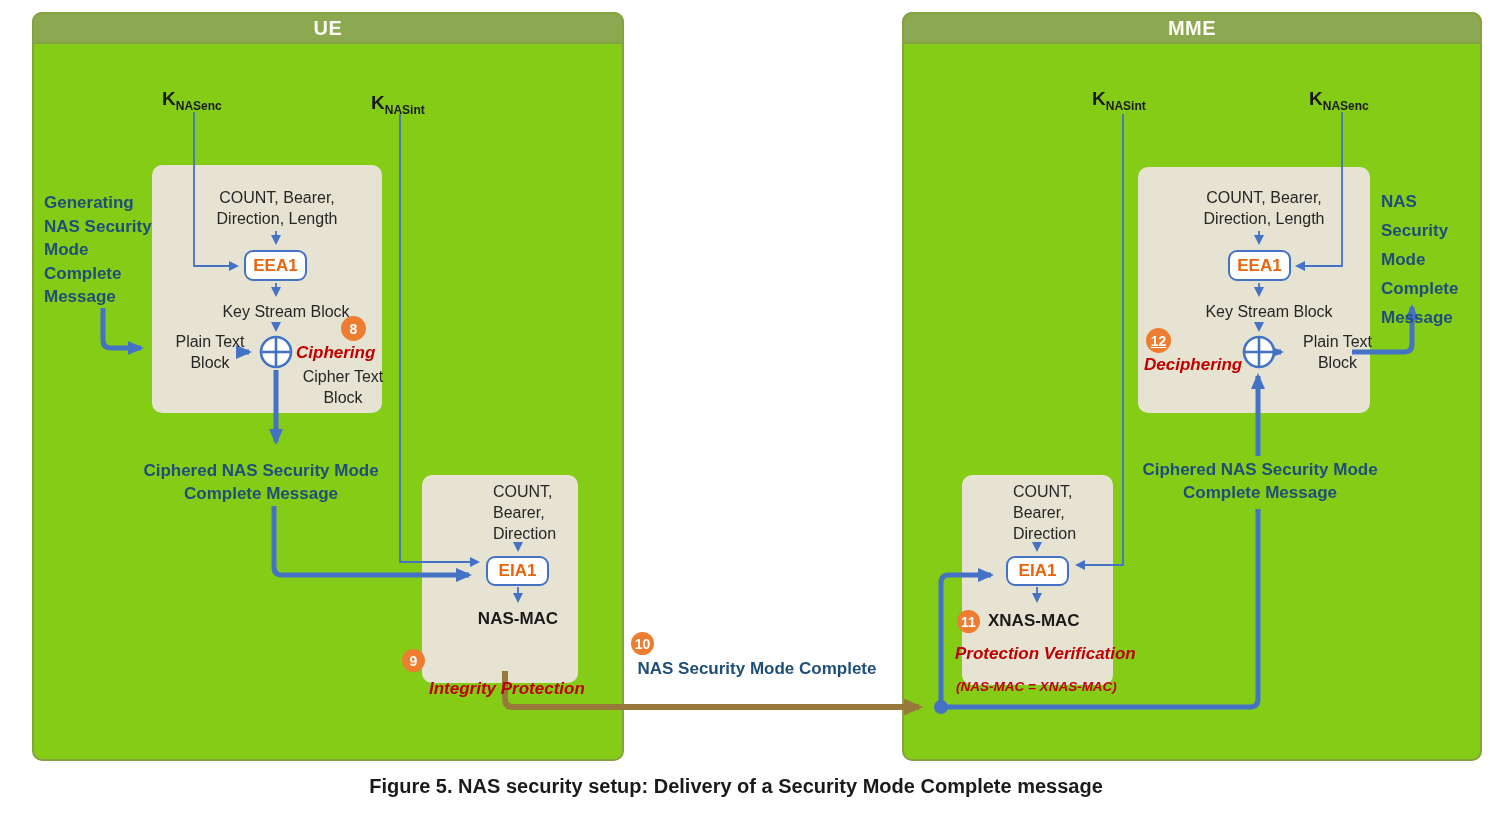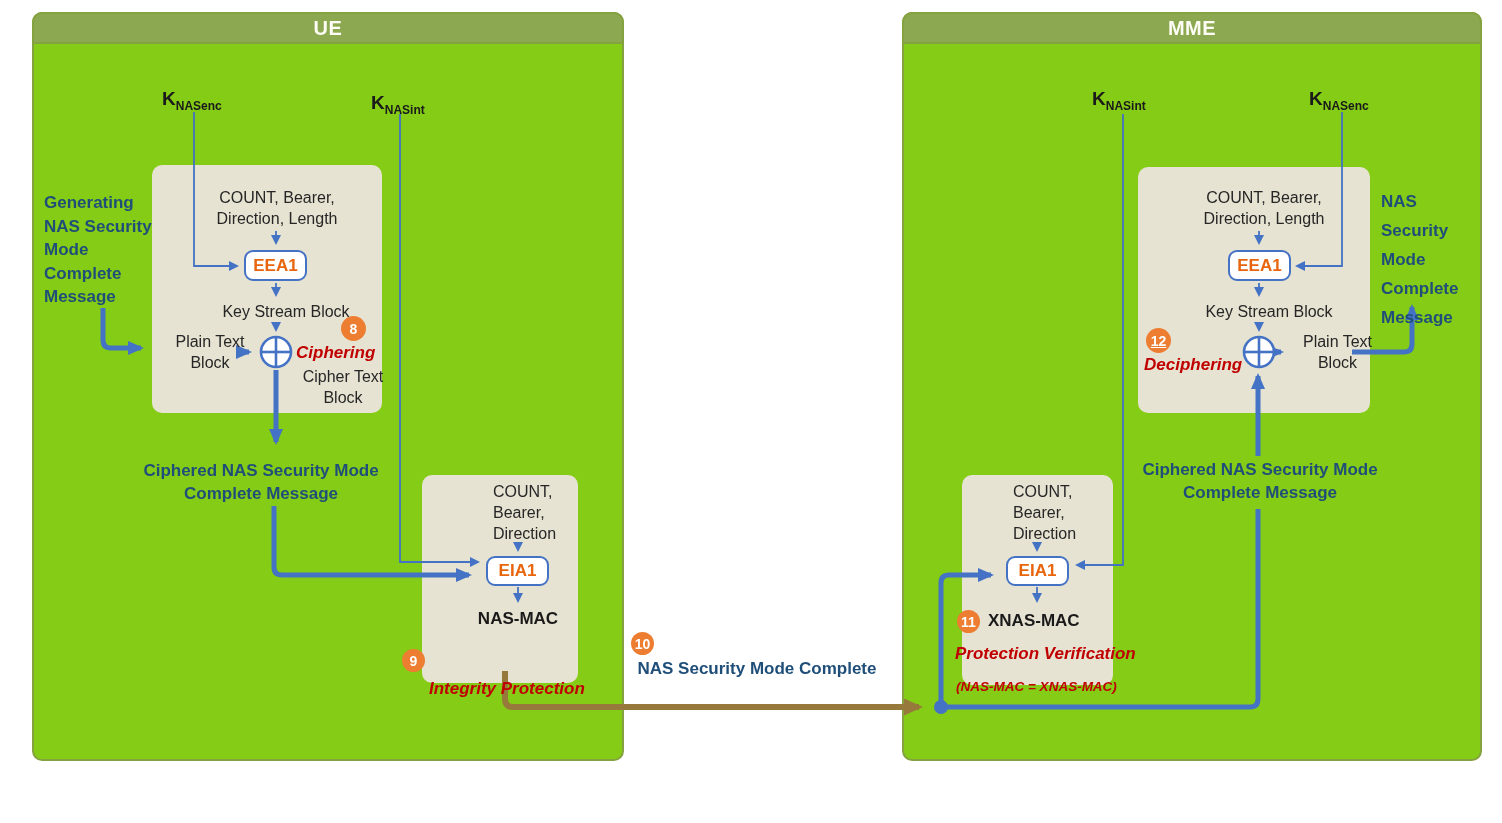--- a/index.html
+++ b/index.html
@@ -230,14 +230,15 @@
   <div class="algo" style="left:1006px;top:556px;width:63px;height:30px;">
     <span>EIA1</span>
   </div>
 
   <div class="badge" style="left:957px;top:610px;">11</div>
   <div class="dark-bold" style="left:988px;top:611px;">XNAS-MAC</div>
 
   <div class="red-label" style="left:955px;top:644px;">Protection Verification</div>
   <div class="red-small" style="left:956px;top:663px;margin-top:16px;">(NAS-MAC = XNAS-MAC)</div>
 
+  <div class="caption">Figure 5. NAS security setup: Delivery of a Security Mode Complete message</div>
 
 </div>
 
 </body></html>

